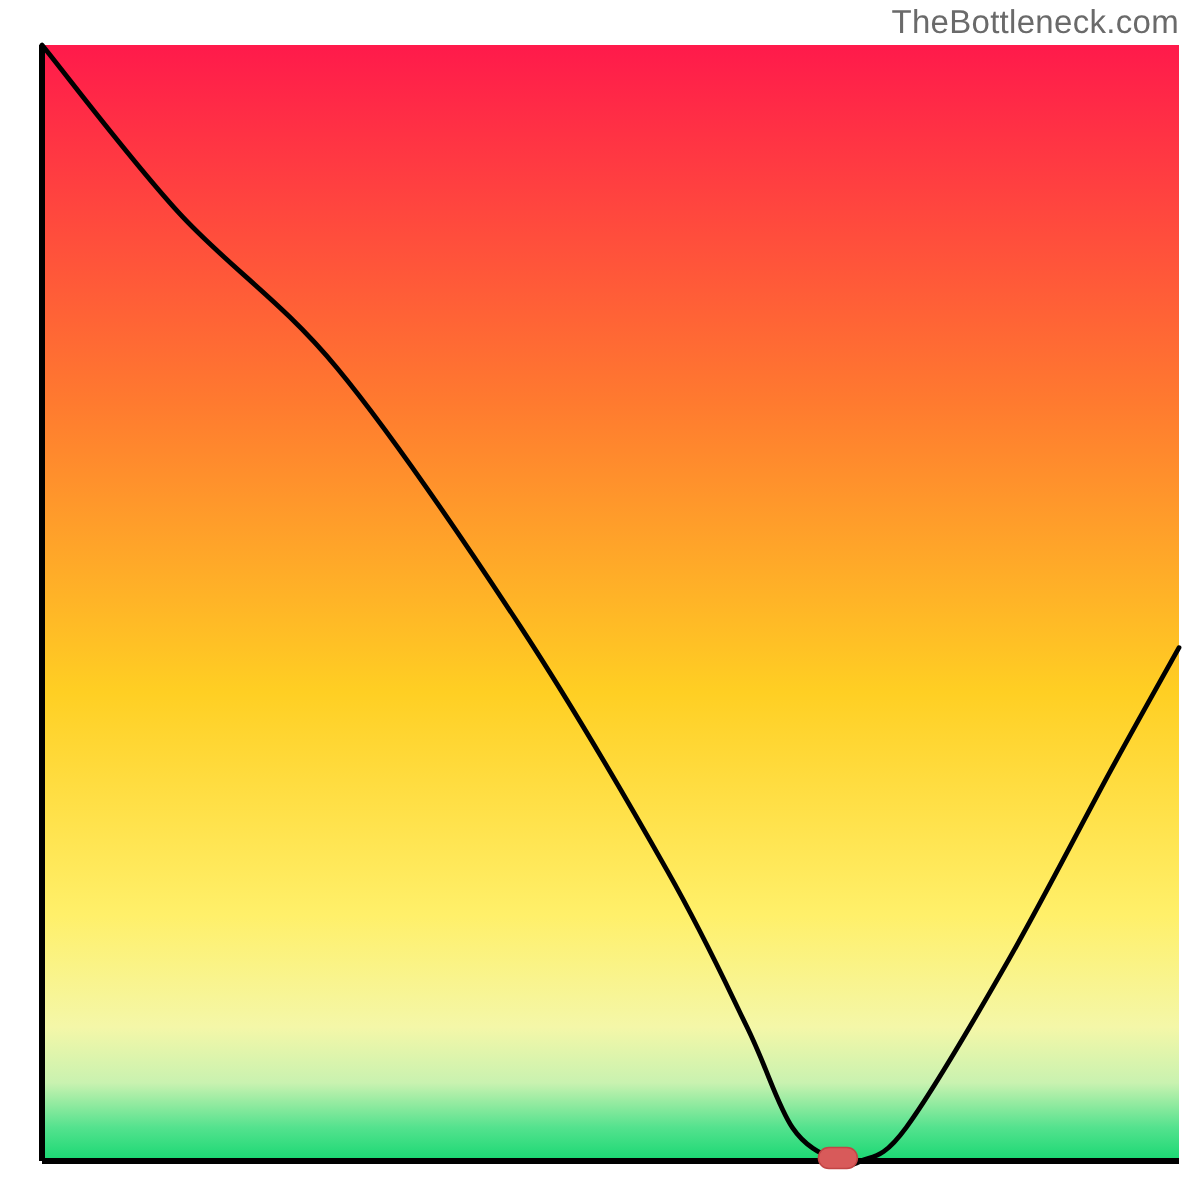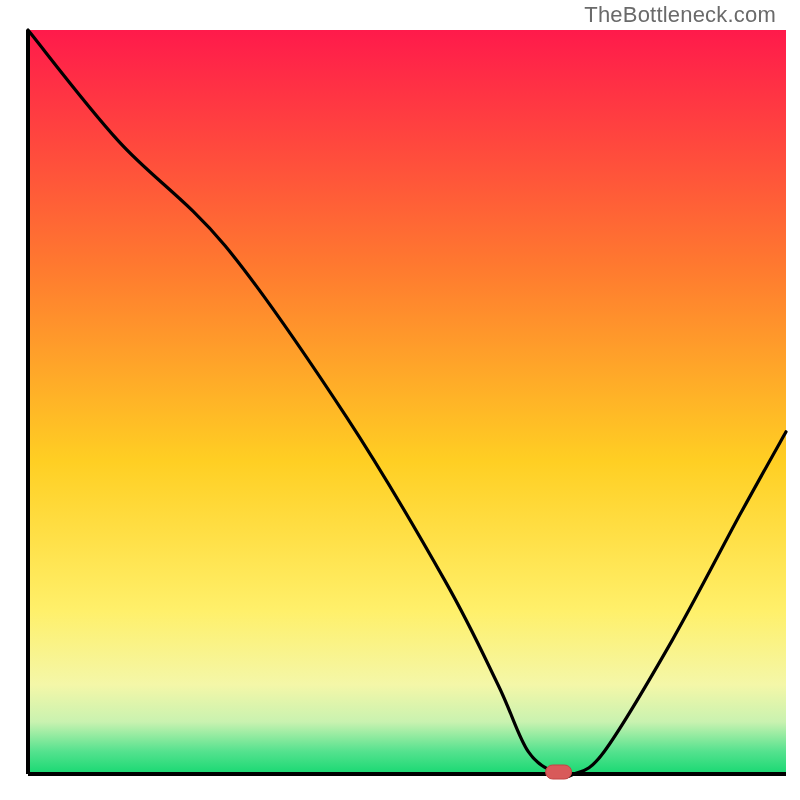--- a/index.html
+++ b/index.html
@@ -11,21 +11,21 @@
     font-family: Arial, Helvetica, sans-serif;
   }
   .container {
     position: relative;
     width: 800px;
     height: 800px;
   }
   .watermark {
     position: absolute;
     top: 2px;
-    right: 24px;
+    right: 14px;
     font-size: 22px;
     font-weight: 500;
     color: #6a6a6a;
     letter-spacing: 0.2px;
   }
   svg.chart {
     position: absolute;
     left: 0;
     top: 0;
   }

